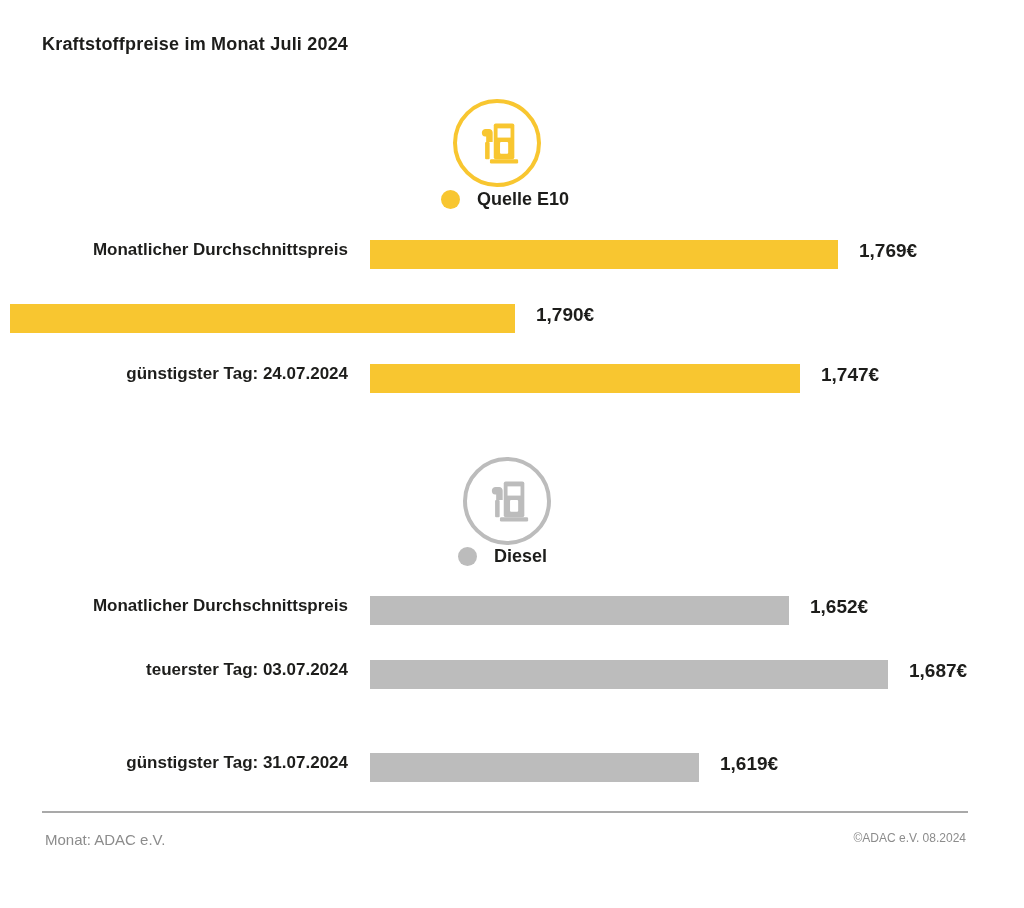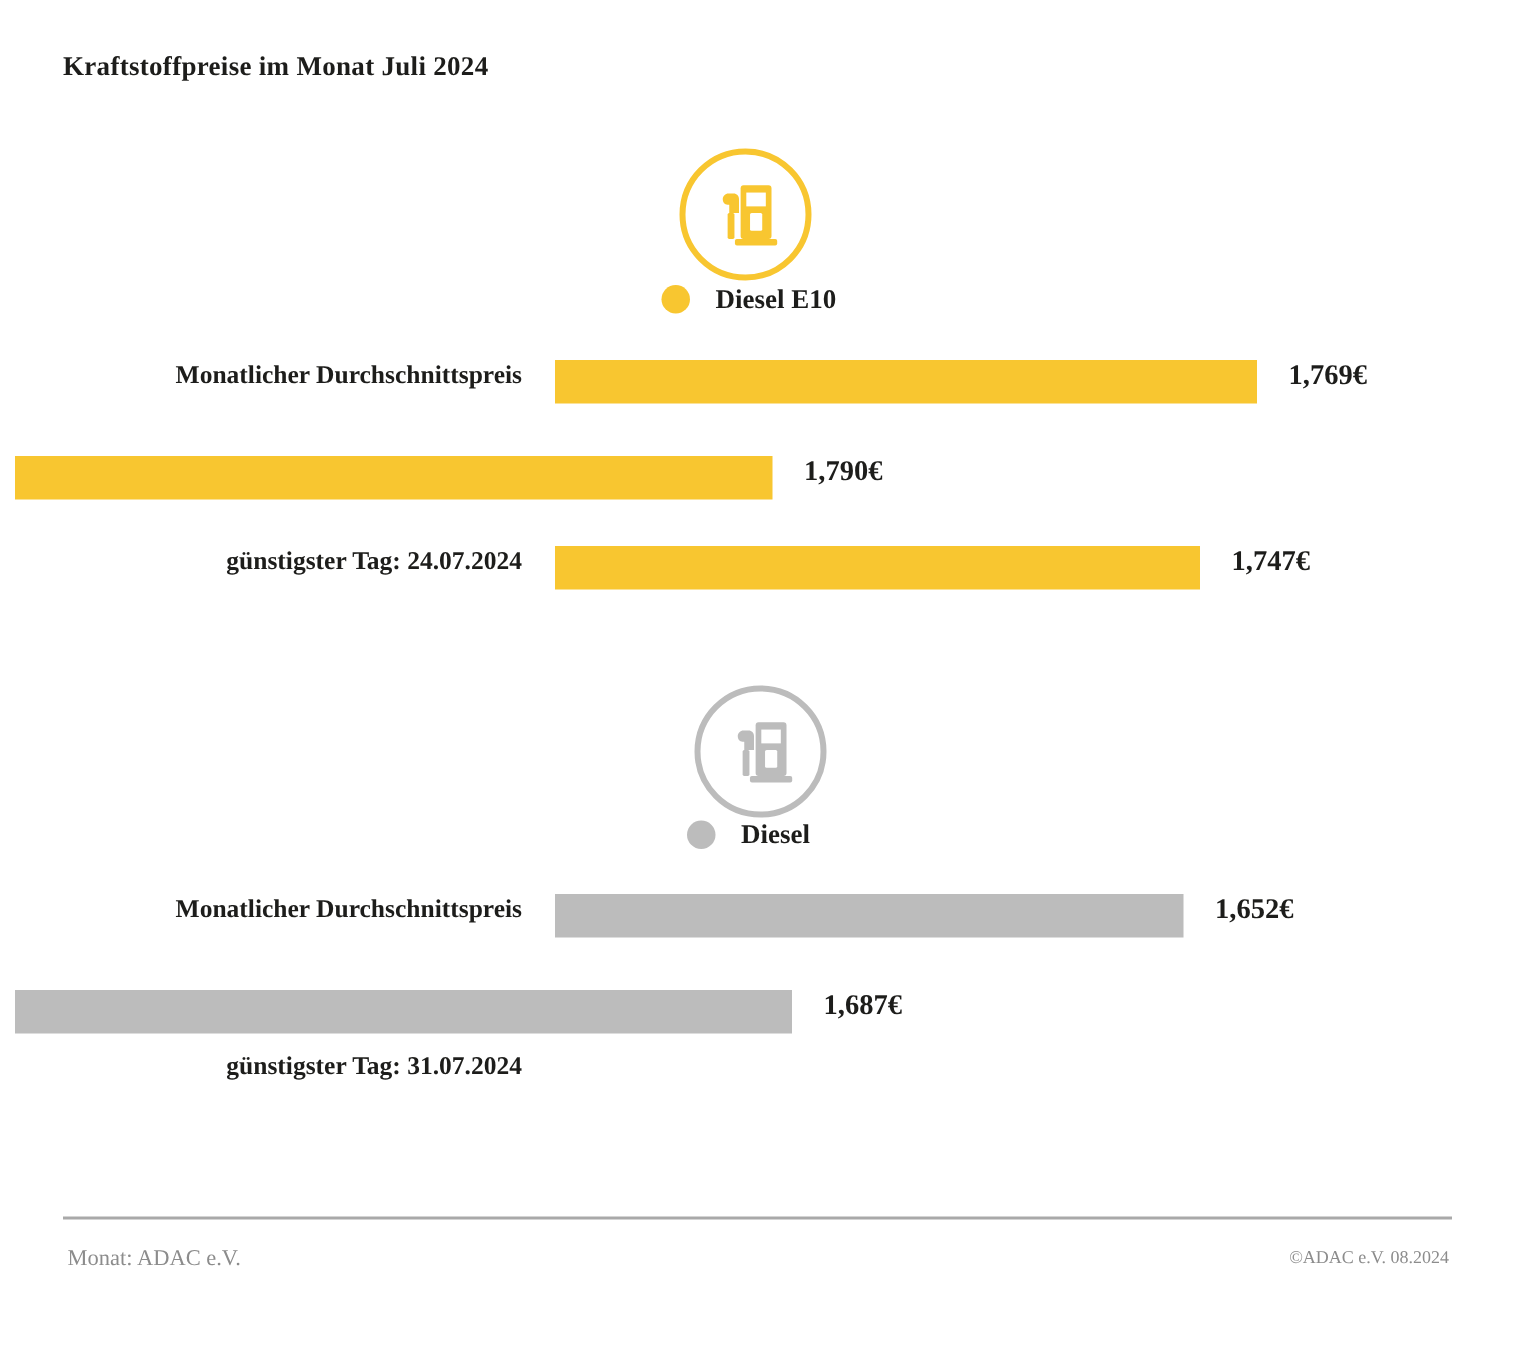--- a/index.html
+++ b/index.html
@@ -1,20 +1,20 @@
 <!DOCTYPE html>
 <html lang="de"><head>
 <meta charset="utf-8">
 <style>
   html,body{margin:0;padding:0;background:#fff;}
   .canvas{
     position:relative;
     width:1024px;height:872px;
     background:#fff;
-    font-family:Liberation Serif, serif;
+    font-family:Liberation Sans, sans-serif;
     color:#1d1d1b;
     overflow:hidden;
   }
   .page-title{
     position:absolute;left:42px;top:34px;margin:0;
     font-size:18px;font-weight:bold;color:#1d1d1b;letter-spacing:.2px;
   }
   .fuel-section{position:absolute;left:0;top:0;width:100%;height:100%;}
   .icon-circle{
     position:absolute;
@@ -67,21 +67,21 @@
           <rect x="17.5" y="39" width="26" height="4" rx="1.2"></rect>
           <path d="M10 14.5 c0-2 1.6-3.5 3.5-3.5 h3.2 c1.9 0 3.3 1.5 3.3 3.4 v8.6 h-6 v-5 h-1 c-1.9 0-3-1.4-3-3.5 z"></path>
           <rect x="13" y="23" width="4.2" height="16" rx="1"></rect>
         </g>
         <rect x="24.5" y="10.5" width="12" height="8.5" fill="#fff"></rect>
         <rect x="26.8" y="23" width="7.5" height="11" rx="1" fill="#fff"></rect>
       </svg>
     </div>
     <div class="legend" style="left:441px;top:189px;">
       <span class="legend-dot"></span>
-      <span class="legend-label">Diesel E10</span>
+      <span class="legend-label">Quelle E10</span>
     </div>
 
     <div class="bar-row" style="top:240px;">
       <div class="bar-label">Monatlicher Durchschnittspreis</div>
       <div class="bar" style="width: 468px;"></div>
       <div class="bar-value">1,769€</div>
     </div>
     <div class="bar-row" style="top:304px;">
       <div class="bar" style="width: 505px;"></div>
       <div class="bar-value">1,790€</div>
@@ -110,24 +110,25 @@
       <span class="legend-dot"></span>
       <span class="legend-label">Diesel</span>
     </div>
 
     <div class="bar-row" style="top:596px;">
       <div class="bar-label">Monatlicher Durchschnittspreis</div>
       <div class="bar" style="width: 419px;"></div>
       <div class="bar-value">1,652€</div>
     </div>
     <div class="bar-row" style="top:660px;">
+      <div class="bar-label">teuerster Tag: 03.07.2024</div>
       <div class="bar" style="width: 518px;"></div>
       <div class="bar-value">1,687€</div>
     </div>
-    <div class="bar-row" style="top:701px;flex-direction:column;">
+    <div class="bar-row" style="top:753px;">
       <div class="bar-label">günstigster Tag: 31.07.2024</div>
       <div class="bar" style="width: 329px;"></div>
       <div class="bar-value">1,619€</div>
     </div>
   </section>
 
   <div class="footer-rule"></div>
   <div class="footer-source">Monat: ADAC e.V.</div>
   <div class="footer-copyright">©ADAC e.V. 08.2024</div>
 

